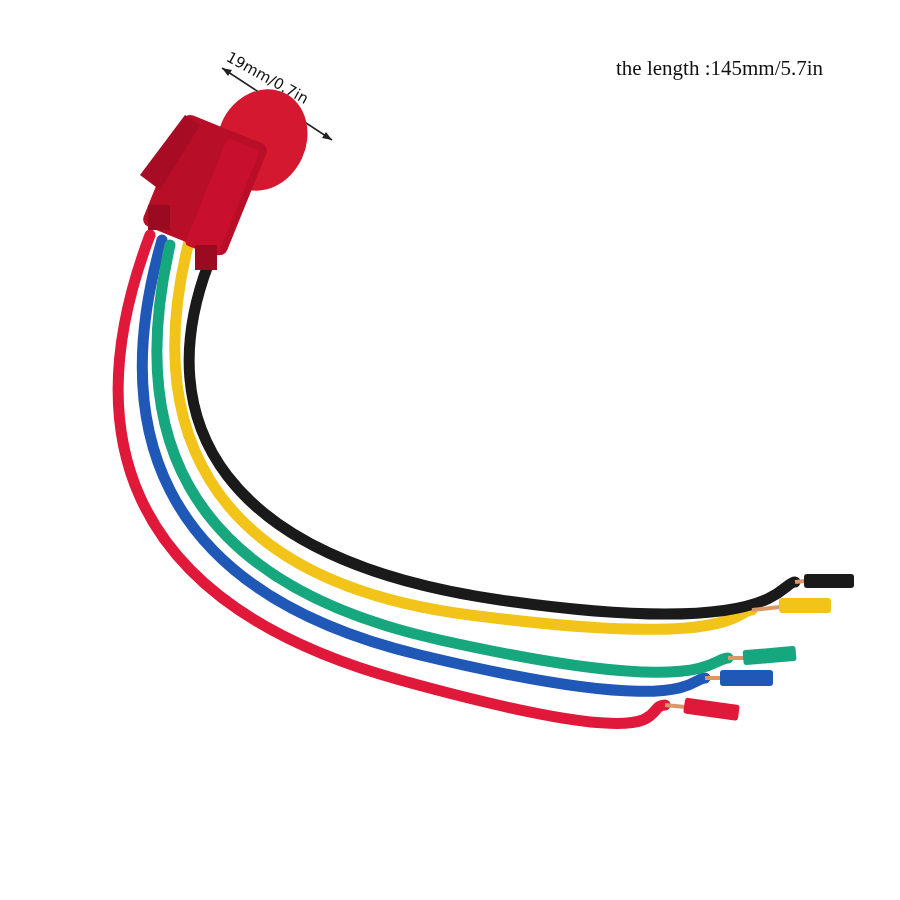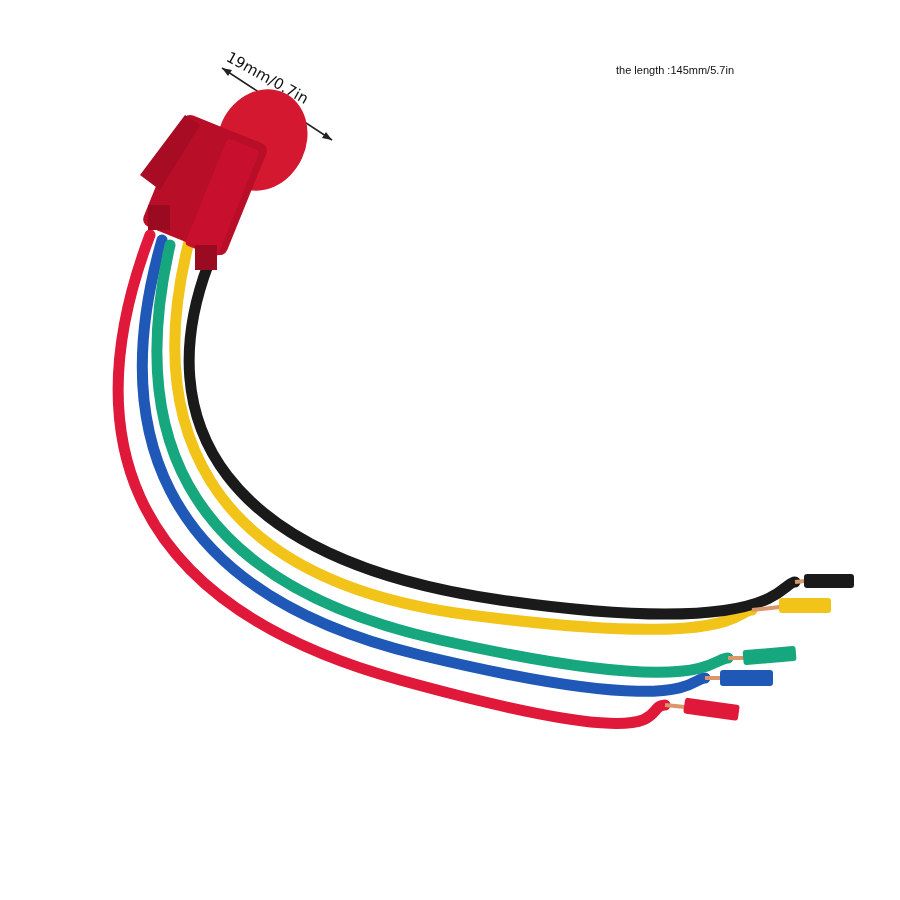--- a/index.html
+++ b/index.html
@@ -1,17 +1,17 @@
 <!DOCTYPE html>
 <html><head>
 <meta charset="utf-8">
 <style>
   html, body { margin: 0; padding: 0; background: #ffffff; }
   .stage { position: relative; width: 900px; height: 900px; background: #ffffff; overflow: hidden; }
-  .len-label { position: absolute; left: 616px; top: 64px; font-family: Liberation Sans, sans-serif; font-size: 11px; color: #111; white-space: nowrap; }
+  .len-label { position: absolute; left: 616px; top: 56px; font-family: Liberation Serif, serif; font-size: 21px; color: #111; white-space: nowrap; }
   .dia-label { position: absolute; left: 232px; top: 48px; font-family: "DejaVu Sans", sans-serif; font-size: 15px; color: #111; transform-origin: left top; transform: rotate(29deg); white-space: nowrap; }
   svg { position: absolute; left: 0; top: 0; }
 </style>
 </head>
 <body>
 
 <div class="stage">
   <svg width="900" height="900" viewBox="0 0 900 900">
 
     <g>

